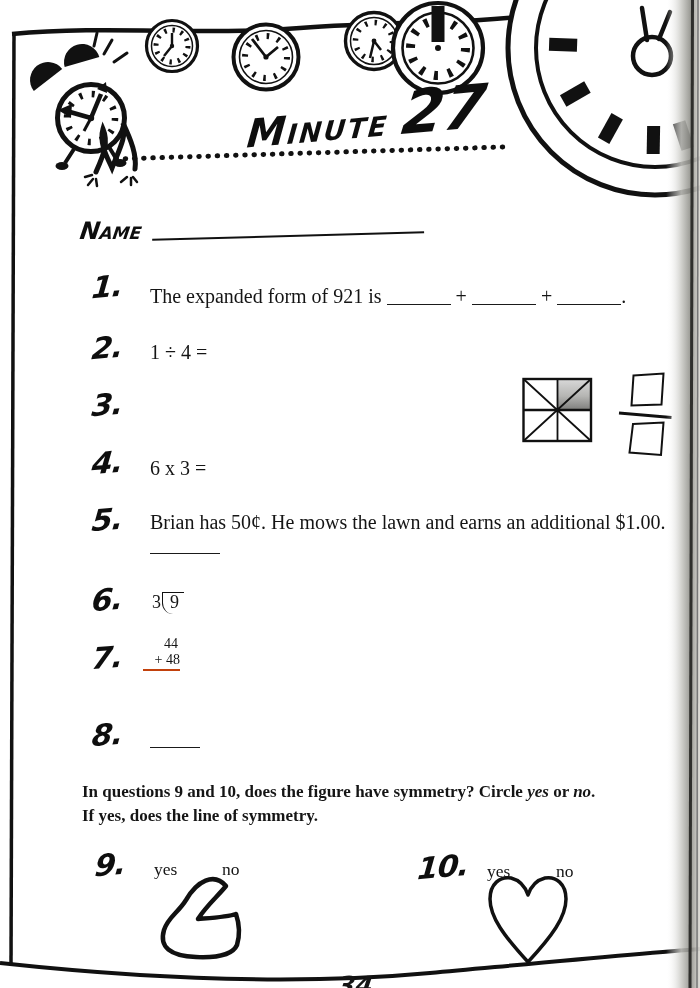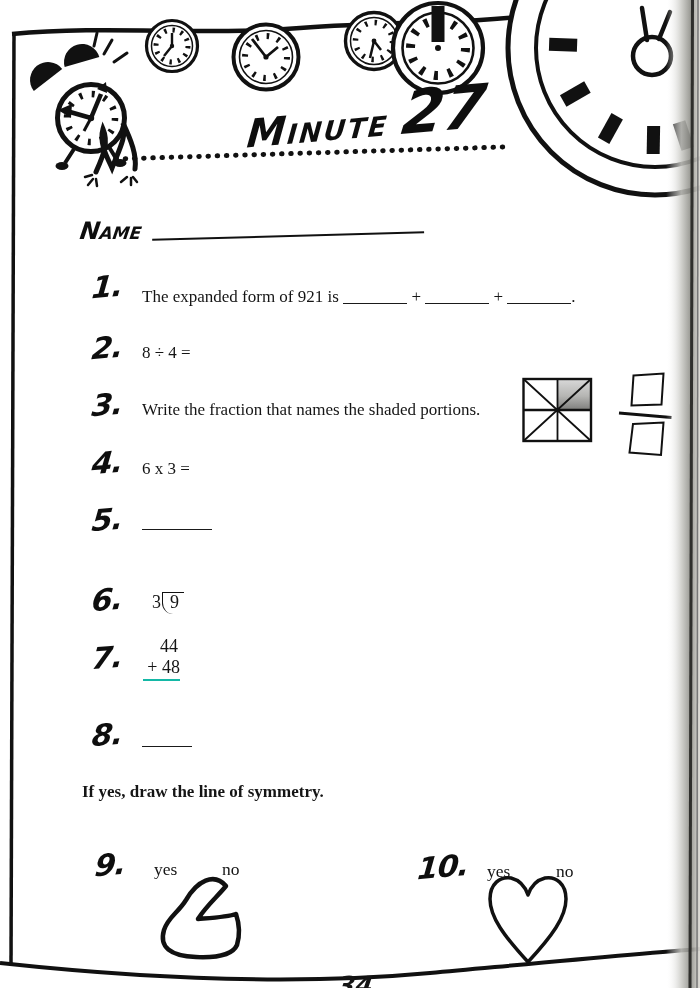--- a/index.html
+++ b/index.html
@@ -18,35 +18,35 @@
   .t-num{font-size:60px;line-height:1;display:inline-block;transform:skewX(-12deg);}
 
   .name-row{position:absolute;left:80px;top:219px;white-space:nowrap;}
   .name-label{font-size:24px;line-height:1;display:inline-block;transform:skewX(-8deg);}
   .name-line{display:inline-block;width:272px;border-bottom:2.5px solid #111;height:14px;
              margin-left:10px;transform:rotate(-1.6deg) translateY(-2px);}
 
   .qnum{position:absolute;left:92px;font-family:"DejaVu Sans",sans-serif;font-weight:800;
         font-style:italic;font-size:30px;line-height:1;letter-spacing:-1px;color:#0e0e0e;
         display:inline-block;transform:skewX(-10deg) rotate(-5deg);}
-  .qbody{position:absolute;left:142px;font-size:17px;line-height:23px;white-space:nowrap;}
+  .qbody{position:absolute;left:150px;font-size:20px;line-height:23px;white-space:nowrap;}
 
   .blank{display:inline-block;border-bottom:1.6px solid #1a1a1a;height:12px;transform:translateY(2px);}
   .b64{width:64px;} .b70{width:70px;} .b50{width:50px;}
 
   
   .ld{font-size:18px;}
   .ld-inner{display:inline-block;border-top:1.8px solid #111;border-left:1.8px solid #111;
             border-radius:0 0 0 11px;padding:0 5px 2px 7px;margin-left:1px;line-height:1.05;}
 
   
   .vstack{position:absolute;left:143px;top:636px;width:37px;text-align:right;
-          font-size:18px;line-height:1.16;}
+          font-size:14px;line-height:1.16;}
   .vstack .sum-top{padding-right:2px;}
-  .vstack .sum-bottom{border-bottom:2px solid #14b8a6;padding-bottom:1px;}
+  .vstack .sum-bottom{border-bottom:2px solid #c2410c;padding-bottom:1px;}
 
   .instr{position:absolute;left:82px;top:780px;font-size:17px;font-weight:bold;line-height:24px;}
   .it{font-style:italic;}
 
   .opt{position:absolute;font-size:17.5px;line-height:1;}
 
   .pagenum{position:absolute;left:338px;top:971px;font-family:"DejaVu Sans",sans-serif;
            font-weight:800;font-style:italic;font-size:25px;transform:skewX(-8deg);}
 </style>
 </head>
@@ -182,30 +182,30 @@
   <div class="qbody" style="top:285px">
     <span>The expanded form of 921 is</span>
     <span class="blank b64"></span>
     <span>+</span>
     <span class="blank b64"></span>
     <span>+</span>
     <span class="blank b64"></span><span>.</span>
   </div>
 
   <span class="qnum" style="top:333px">2.</span>
-  <div class="qbody" style="top:341px">8 ÷ 4 =</div>
+  <div class="qbody" style="top:341px">1 ÷ 4 =</div>
 
   <span class="qnum" style="top:390px">3.</span>
-  <div class="qbody" style="top:398px">Write the fraction that names the shaded portions.</div>
 
   <span class="qnum" style="top:448px">4.</span>
   <div class="qbody" style="top:457px">6 x 3 =</div>
 
   <span class="qnum" style="top:505px">5.</span>
   <div class="qbody" style="top:511px">
+    <div>Brian has 50¢. He mows the lawn and earns an additional $1.00.</div>
     <div>
       <span class="blank b70"></span>
     </div>
   </div>
 
   <span class="qnum" style="top:585px">6.</span>
   <div class="qbody ld" style="top:591px;left:152px">
     <span>3</span><span class="ld-inner">9</span>
   </div>
 
@@ -214,21 +214,22 @@
     <div class="sum-top">44</div>
     <div class="sum-bottom">+ 48</div>
   </div>
 
   <span class="qnum" style="top:720px">8.</span>
   <div class="qbody" style="top:728px">
     <span class="blank b50"></span>
   </div>
 
   <div class="instr">
-    <div>If yes, draw the line of symmetry.</div>
+    <div><span>In questions 9 and 10, does the figure have symmetry? Circle </span><span class="it">yes</span><span> or </span><span class="it">no</span><span>.</span></div>
+    <div>If yes, does the line of symmetry.</div>
   </div>
 
   <span class="qnum" style="top:850px;left:95px">9.</span>
   <span class="opt" style="left:154px;top:861px">yes</span>
   <span class="opt" style="left:222px;top:861px">no</span>
 
   <span class="qnum" style="top:852px;left:418px">10.</span>
   <span class="opt" style="left:487px;top:863px">yes</span>
   <span class="opt" style="left:556px;top:863px">no</span>
 

